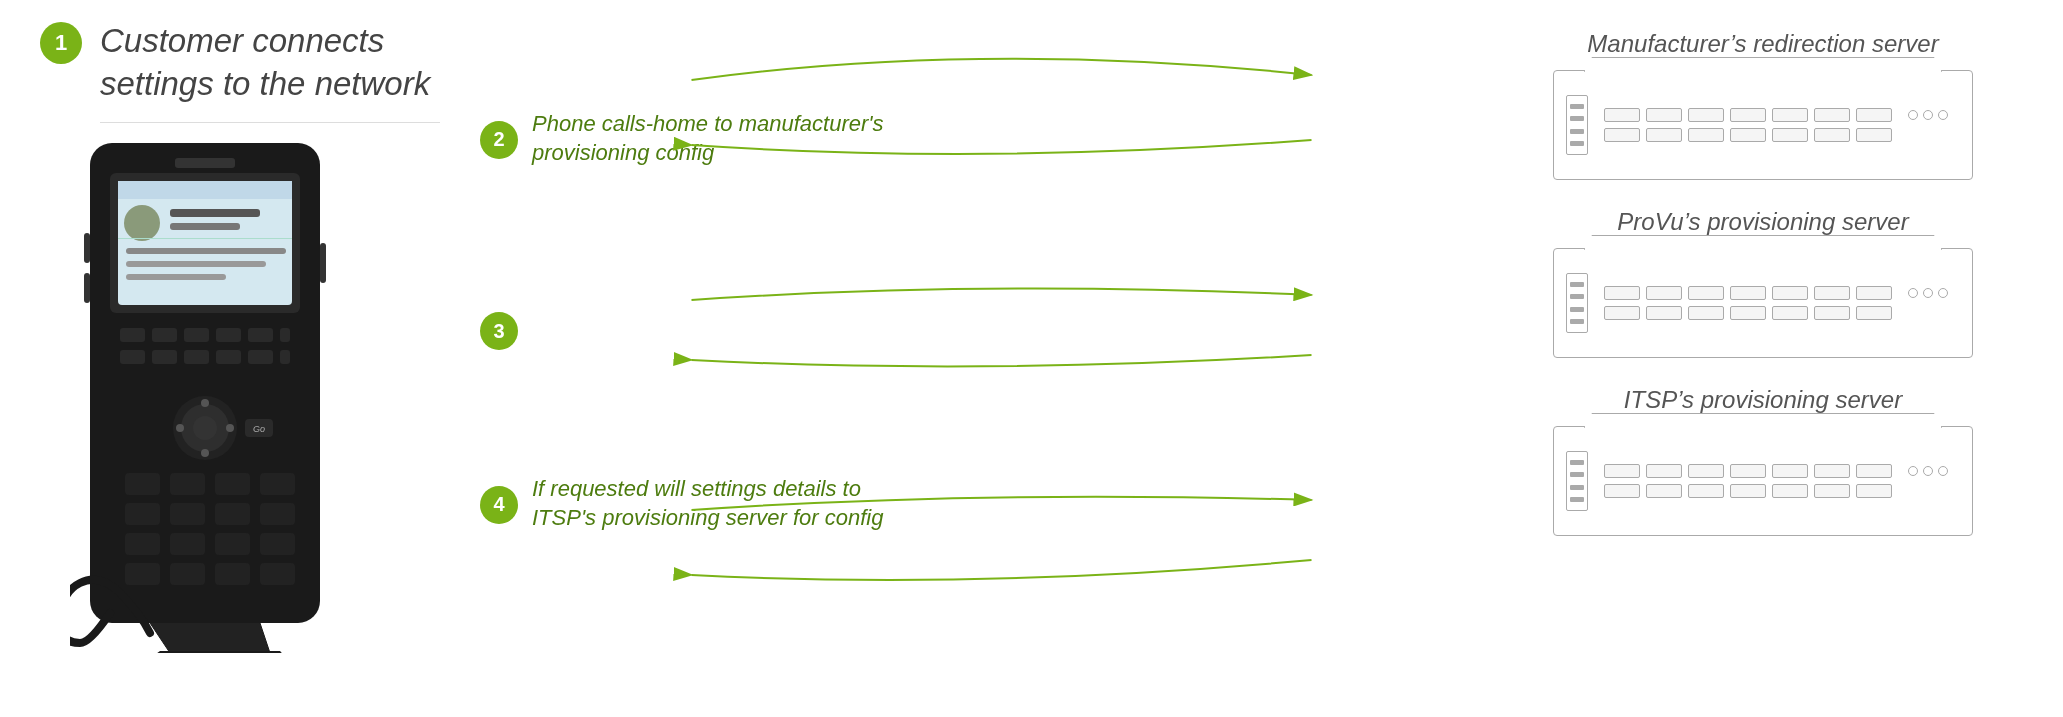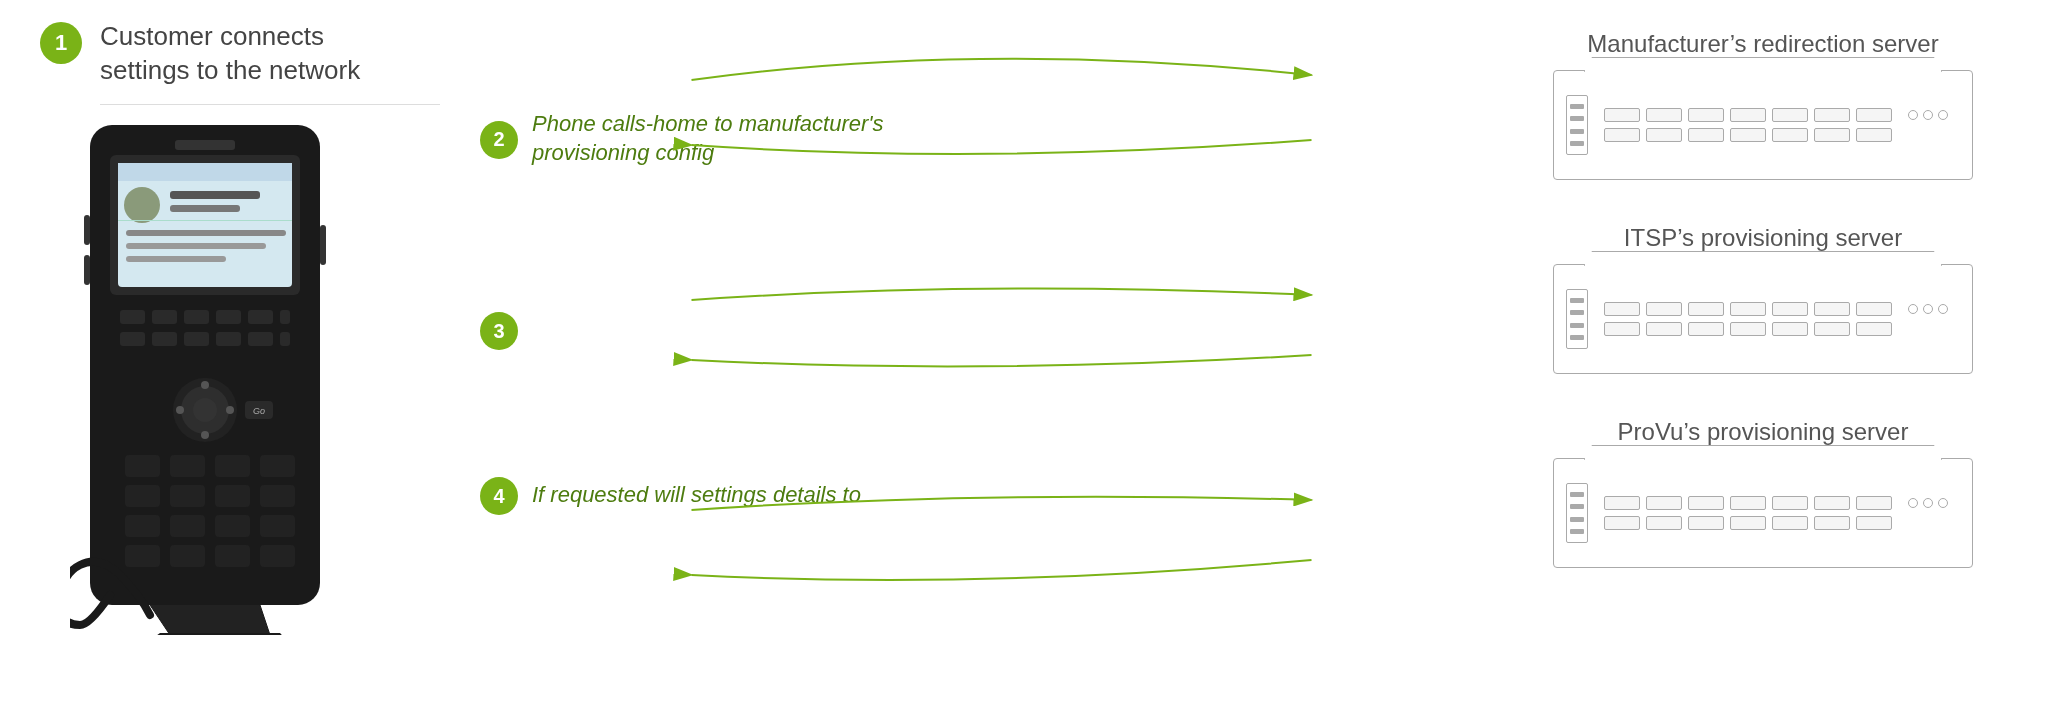--- a/index.html
+++ b/index.html
@@ -44,24 +44,25 @@
       font-size: 22px;
       font-weight: bold;
       display: flex;
       align-items: center;
       justify-content: center;
       flex-shrink: 0;
       margin-top: 2px;
     }
 
     .step1-text {
-      font-size: 26px;
+      font-size: 33px;
       color: #444;
       font-weight: 300;
       line-height: 1.3;
+      font-style: italic;
     }
 
     .divider-line {
       width: 340px;
       height: 1px;
       background: #ddd;
       margin-left: 60px;
       margin-bottom: 10px;
     }
 
@@ -116,22 +117,23 @@
       height: 100%;
       pointer-events: none;
     }
 
     
     .right-section {
       width: 520px;
       flex-shrink: 0;
       display: flex;
       flex-direction: column;
-      gap: 44px;
+      gap: 28px;
       padding-top: 10px;
+      font-style: italic;
     }
 
     .server-block {
       display: flex;
       flex-direction: column;
       align-items: center;
       gap: 12px;
     }
 
     .server-title {
@@ -339,20 +341,21 @@
     </div>
 
     <div class="step-item" style="top: 290px; left: 20px;">
       <div class="step-badge">3</div>
     </div>
 
     <div class="step-item" style="top: 455px; left: 20px;">
       <div class="step-badge">4</div>
       <div class="step-label">
         <span>If requested will settings details to</span><br>
+        <span>ITSP's provisioning server for config</span>
       </div>
     </div>
 
     <svg class="arrows-svg" viewBox="0 0 700 680" xmlns="http://www.w3.org/2000/svg">
       <defs>
         <marker id="arrowhead-right" markerWidth="10" markerHeight="7" refX="9" refY="3.5" orient="auto">
           <polygon points="0 0, 10 3.5, 0 7" fill="#7ab317"></polygon>
         </marker>
         <marker id="arrowhead-left" markerWidth="10" markerHeight="7" refX="1" refY="3.5" orient="auto">
           <polygon points="10 0, 0 3.5, 10 7" fill="#7ab317"></polygon>
@@ -408,20 +411,59 @@
             <div class="server-module"></div>
             <div class="server-module"></div>
             <div class="server-module"></div>
             <div class="server-module"></div>
           </div>
         </div>
       </div>
     </div>
 
     <div class="server-block">
+      <div class="server-title">ProVu’s provisioning server</div>
+      <div class="server-unit">
+        <div class="server-port">
+          <div class="port-slot"></div>
+          <div class="port-slot"></div>
+          <div class="port-slot"></div>
+          <div class="port-slot"></div>
+        </div>
+        <div class="server-row-wrap">
+          <div class="server-row">
+            <div class="server-module"></div>
+            <div class="server-module"></div>
+            <div class="server-module"></div>
+            <div class="server-module"></div>
+            <div class="server-module"></div>
+            <div class="server-module"></div>
+            <div class="server-module"></div>
+          </div>
+          <div class="server-dots">
+            <div class="server-dot"></div>
+            <div class="server-dot"></div>
+            <div class="server-dot"></div>
+          </div>
+        </div>
+        <div class="server-row-wrap">
+          <div class="server-row">
+            <div class="server-module"></div>
+            <div class="server-module"></div>
+            <div class="server-module"></div>
+            <div class="server-module"></div>
+            <div class="server-module"></div>
+            <div class="server-module"></div>
+            <div class="server-module"></div>
+          </div>
+        </div>
+      </div>
+    </div>
+
+    <div class="server-block">
       <div class="server-title">ITSP’s provisioning server</div>
       <div class="server-unit">
         <div class="server-port">
           <div class="port-slot"></div>
           <div class="port-slot"></div>
           <div class="port-slot"></div>
           <div class="port-slot"></div>
         </div>
         <div class="server-row-wrap">
           <div class="server-row">
@@ -446,53 +488,14 @@
             <div class="server-module"></div>
             <div class="server-module"></div>
             <div class="server-module"></div>
             <div class="server-module"></div>
             <div class="server-module"></div>
           </div>
         </div>
       </div>
     </div>
 
-    <div class="server-block">
-      <div class="server-title">ProVu’s provisioning server</div>
-      <div class="server-unit">
-        <div class="server-port">
-          <div class="port-slot"></div>
-          <div class="port-slot"></div>
-          <div class="port-slot"></div>
-          <div class="port-slot"></div>
-        </div>
-        <div class="server-row-wrap">
-          <div class="server-row">
-            <div class="server-module"></div>
-            <div class="server-module"></div>
-            <div class="server-module"></div>
-            <div class="server-module"></div>
-            <div class="server-module"></div>
-            <div class="server-module"></div>
-            <div class="server-module"></div>
-          </div>
-          <div class="server-dots">
-            <div class="server-dot"></div>
-            <div class="server-dot"></div>
-            <div class="server-dot"></div>
-          </div>
-        </div>
-        <div class="server-row-wrap">
-          <div class="server-row">
-            <div class="server-module"></div>
-            <div class="server-module"></div>
-            <div class="server-module"></div>
-            <div class="server-module"></div>
-            <div class="server-module"></div>
-            <div class="server-module"></div>
-            <div class="server-module"></div>
-          </div>
-        </div>
-      </div>
-    </div>
-
   </div>
 </div>
 
 </body></html>

